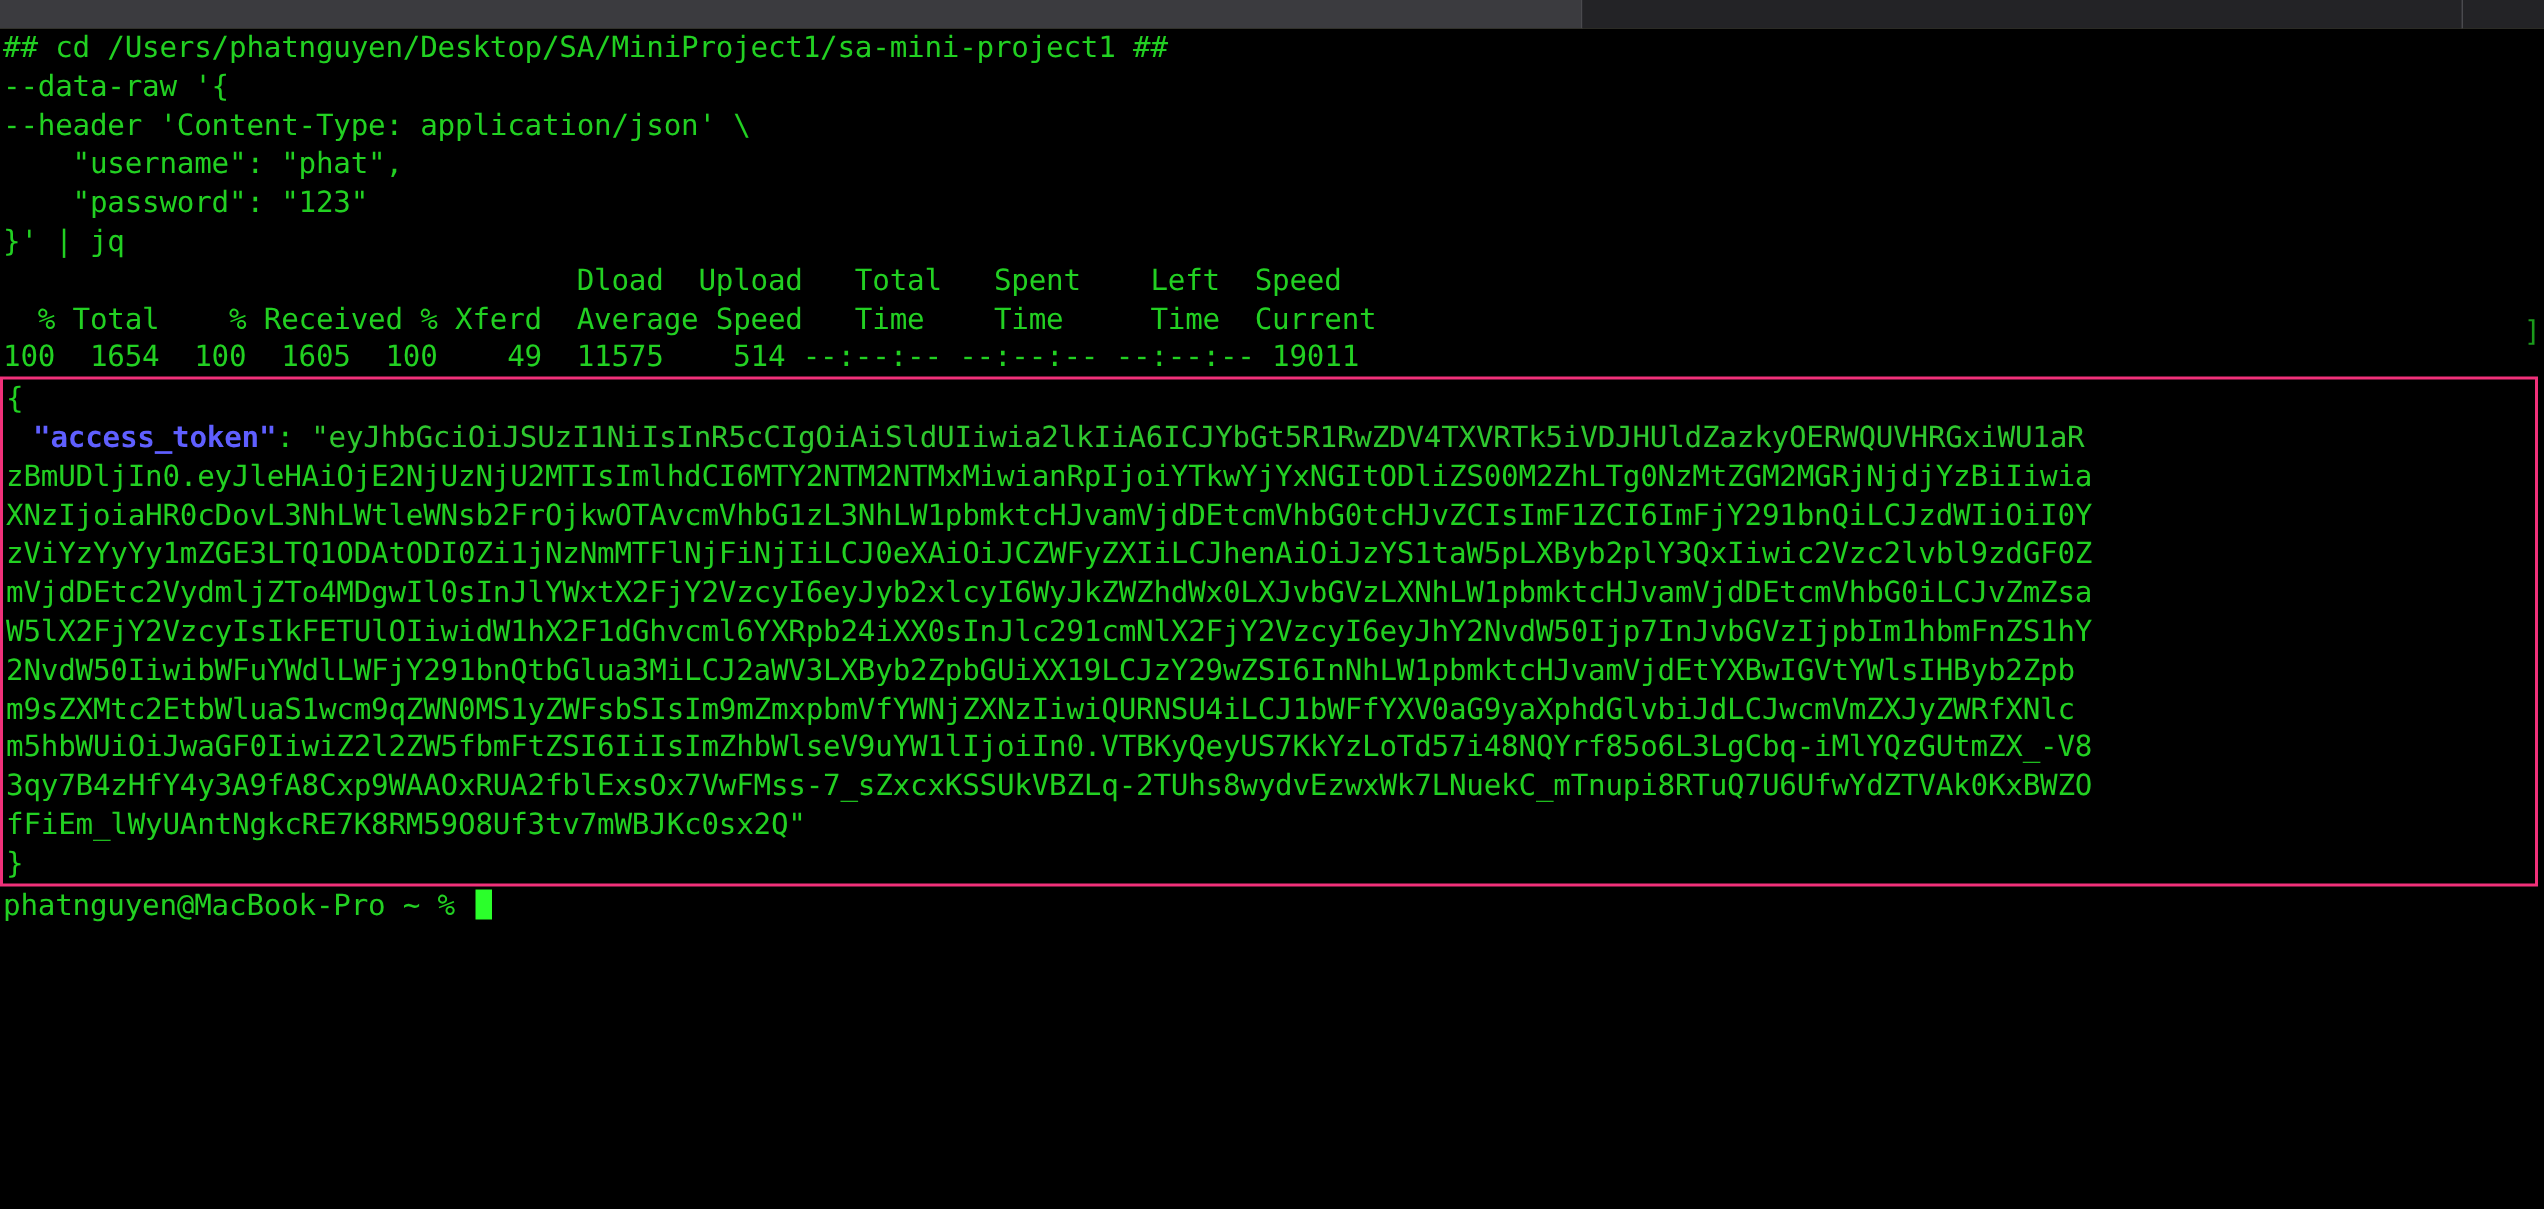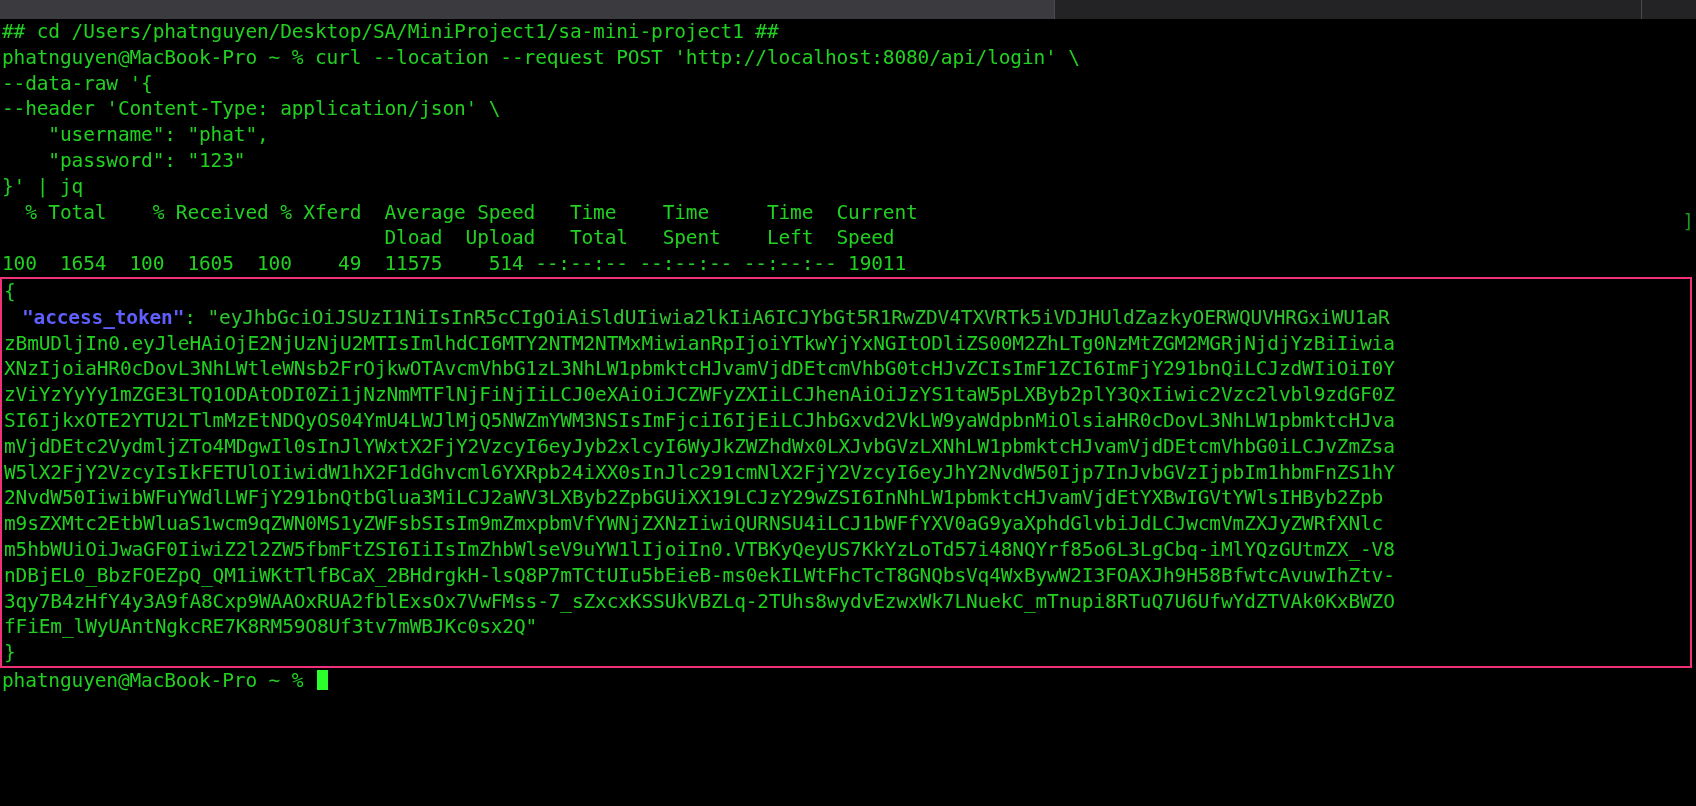--- a/index.html
+++ b/index.html
@@ -112,46 +112,43 @@
     <div class="chrome-seg b"></div>
     <div class="chrome-seg c"></div>
     <div class="chrome-seg d"></div>
     <div class="chrome-seg e"></div>
   </div>
 
   <div id="screen">
 
     <div>
       <div class="row">## cd /Users/phatnguyen/Desktop/SA/MiniProject1/sa-mini-project1 ##</div>
-      <div class="row">phatnguyen@MacBook-Pro ~ % curl --location --request POST 'http://localhost:8080/api/login' \</div>
       <div class="row">--data-raw '{</div>
       <div class="row">--header 'Content-Type: application/json' \</div>
       <div class="row">    "username": "phat",</div>
       <div class="row">    "password": "123"</div>
       <div class="row">}' | jq</div>
+      <div class="row">                                 Dload  Upload   Total   Spent    Left  Speed</div>
       <div class="row">  % Total    % Received % Xferd  Average Speed   Time    Time     Time  Current</div>
-      <div class="row">                                 Dload  Upload   Total   Spent    Left  Speed</div>
       <div class="row">100  1654  100  1605  100    49  11575    514 --:--:-- --:--:-- --:--:-- 19011</div>
     </div>
 
     <div id="json-block">
       <div class="row">{</div>
 
       <div class="row"><span style="display:inline-block;width:18px;"></span><span class="k-key">"access_token"</span><span class="k-punct">: </span><span class="k-str">"eyJhbGciOiJSUzI1NiIsInR5cCIgOiAiSldUIiwia2lkIiA6ICJYbGt5R1RwZDV4TXVRTk5iVDJHUldZazkyOERWQUVHRGxiWU1aR</span></div>
 
       <div class="row">zBmUDljIn0.eyJleHAiOjE2NjUzNjU2MTIsImlhdCI6MTY2NTM2NTMxMiwianRpIjoiYTkwYjYxNGItODliZS00M2ZhLTg0NzMtZGM2MGRjNjdjYzBiIiwia</div>
       <div class="row">XNzIjoiaHR0cDovL3NhLWtleWNsb2FrOjkwOTAvcmVhbG1zL3NhLW1pbmktcHJvamVjdDEtcmVhbG0tcHJvZCIsImF1ZCI6ImFjY291bnQiLCJzdWIiOiI0Y</div>
       <div class="row">zViYzYyYy1mZGE3LTQ1ODAtODI0Zi1jNzNmMTFlNjFiNjIiLCJ0eXAiOiJCZWFyZXIiLCJhenAiOiJzYS1taW5pLXByb2plY3QxIiwic2Vzc2lvbl9zdGF0Z</div>
-      <div class="row">SI6IjkxOTE2YTU2LTlmMzEtNDQyOS04YmU4LWJlMjQ5NWZmYWM3NSIsImFjciI6IjEiLCJhbGxvd2VkLW9yaWdpbnMiOlsiaHR0cDovL3NhLW1pbmktcHJva</div>
       <div class="row">mVjdDEtc2VydmljZTo4MDgwIl0sInJlYWxtX2FjY2VzcyI6eyJyb2xlcyI6WyJkZWZhdWx0LXJvbGVzLXNhLW1pbmktcHJvamVjdDEtcmVhbG0iLCJvZmZsa</div>
       <div class="row">W5lX2FjY2VzcyIsIkFETUlOIiwidW1hX2F1dGhvcml6YXRpb24iXX0sInJlc291cmNlX2FjY2VzcyI6eyJhY2NvdW50Ijp7InJvbGVzIjpbIm1hbmFnZS1hY</div>
       <div class="row">2NvdW50IiwibWFuYWdlLWFjY291bnQtbGlua3MiLCJ2aWV3LXByb2ZpbGUiXX19LCJzY29wZSI6InNhLW1pbmktcHJvamVjdEtYXBwIGVtYWlsIHByb2Zpb</div>
       <div class="row">m9sZXMtc2EtbWluaS1wcm9qZWN0MS1yZWFsbSIsIm9mZmxpbmVfYWNjZXNzIiwiQURNSU4iLCJ1bWFfYXV0aG9yaXphdGlvbiJdLCJwcmVmZXJyZWRfXNlc</div>
       <div class="row">m5hbWUiOiJwaGF0IiwiZ2l2ZW5fbmFtZSI6IiIsImZhbWlseV9uYW1lIjoiIn0.VTBKyQeyUS7KkYzLoTd57i48NQYrf85o6L3LgCbq-iMlYQzGUtmZX_-V8</div>
-      <div class="row">nDBjEL0_BbzFOEZpQ_QM1iWKtTlfBCaX_2BHdrgkH-lsQ8P7mTCtUIu5bEieB-ms0ekILWtFhcTcT8GNQbsVq4WxBywW2I3FOAXJh9H58BfwtcAvuwIhZtv-</div>
       <div class="row">3qy7B4zHfY4y3A9fA8Cxp9WAAOxRUA2fblExsOx7VwFMss-7_sZxcxKSSUkVBZLq-2TUhs8wydvEzwxWk7LNuekC_mTnupi8RTuQ7U6UfwYdZTVAk0KxBWZO</div>
       <div class="row">fFiEm_lWyUAntNgkcRE7K8RM59O8Uf3tv7mWBJKc0sx2Q"</div>
 
       <div class="row">}</div>
     </div>
 
     <div class="row"><span>phatnguyen@MacBook-Pro ~ % </span><span class="cursor"></span></div>
 
   </div>
 

